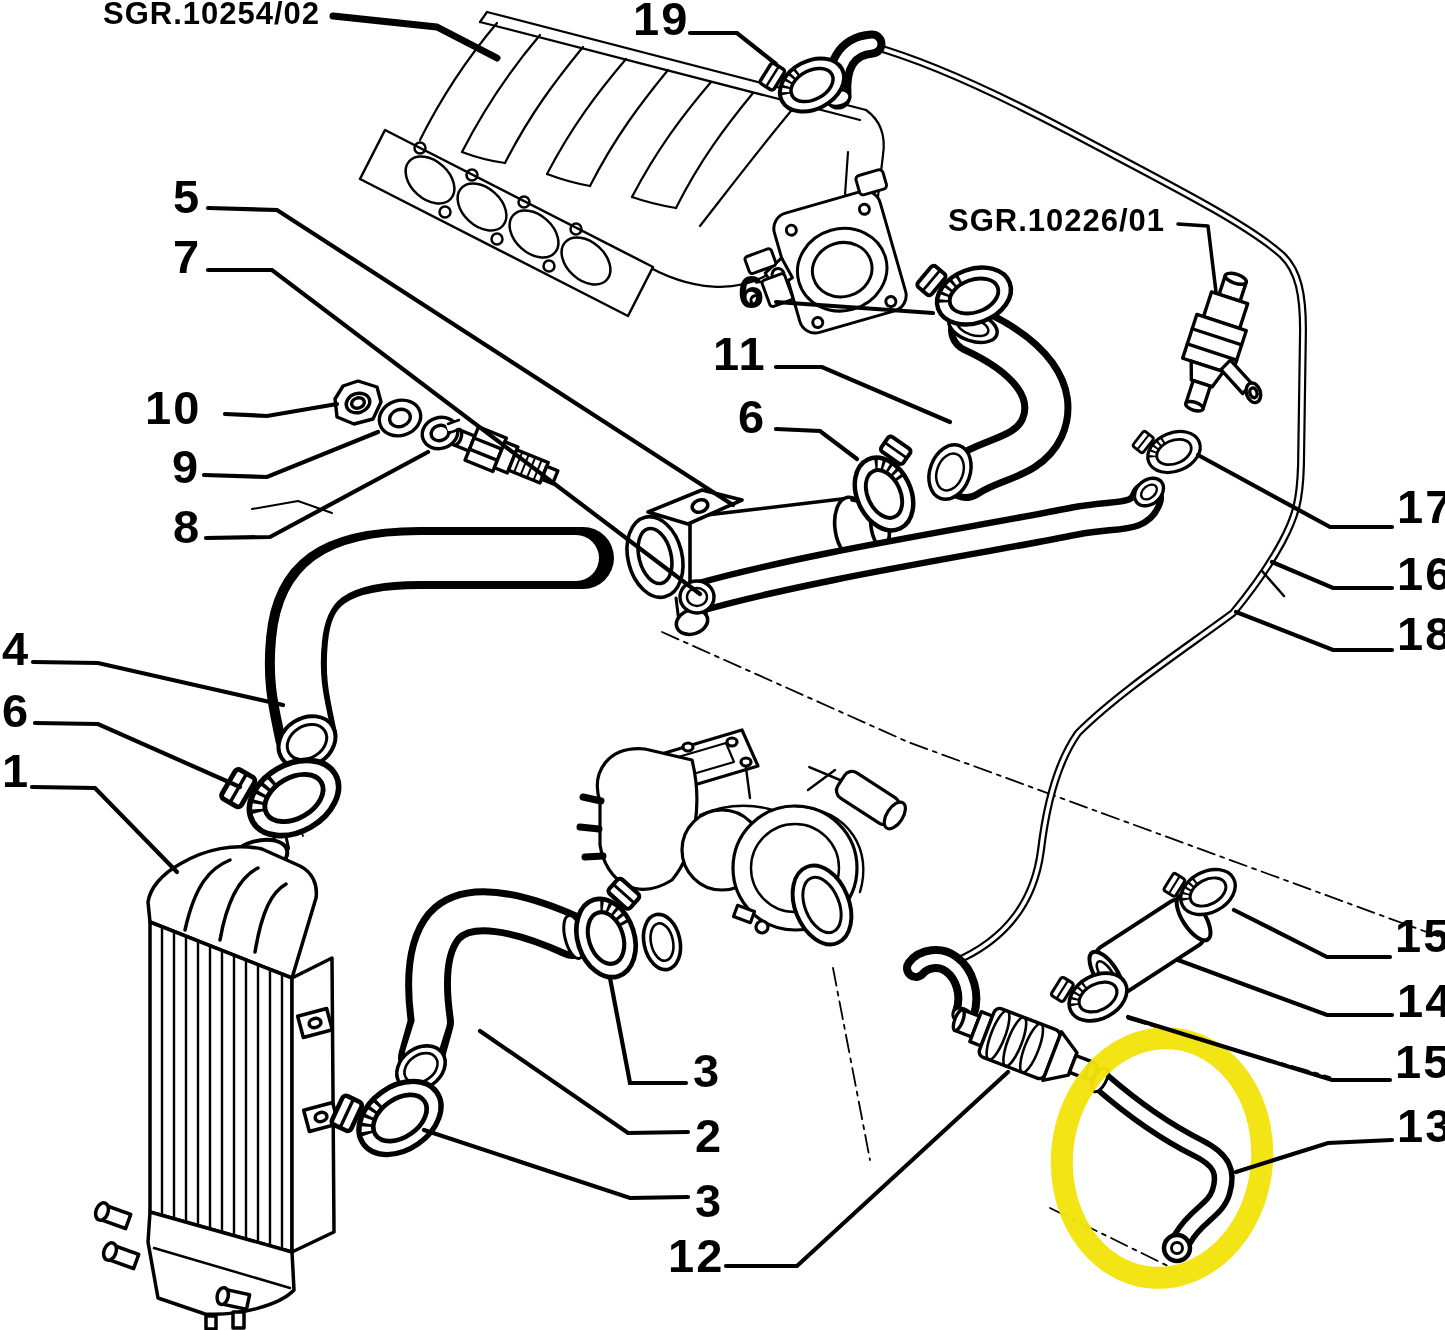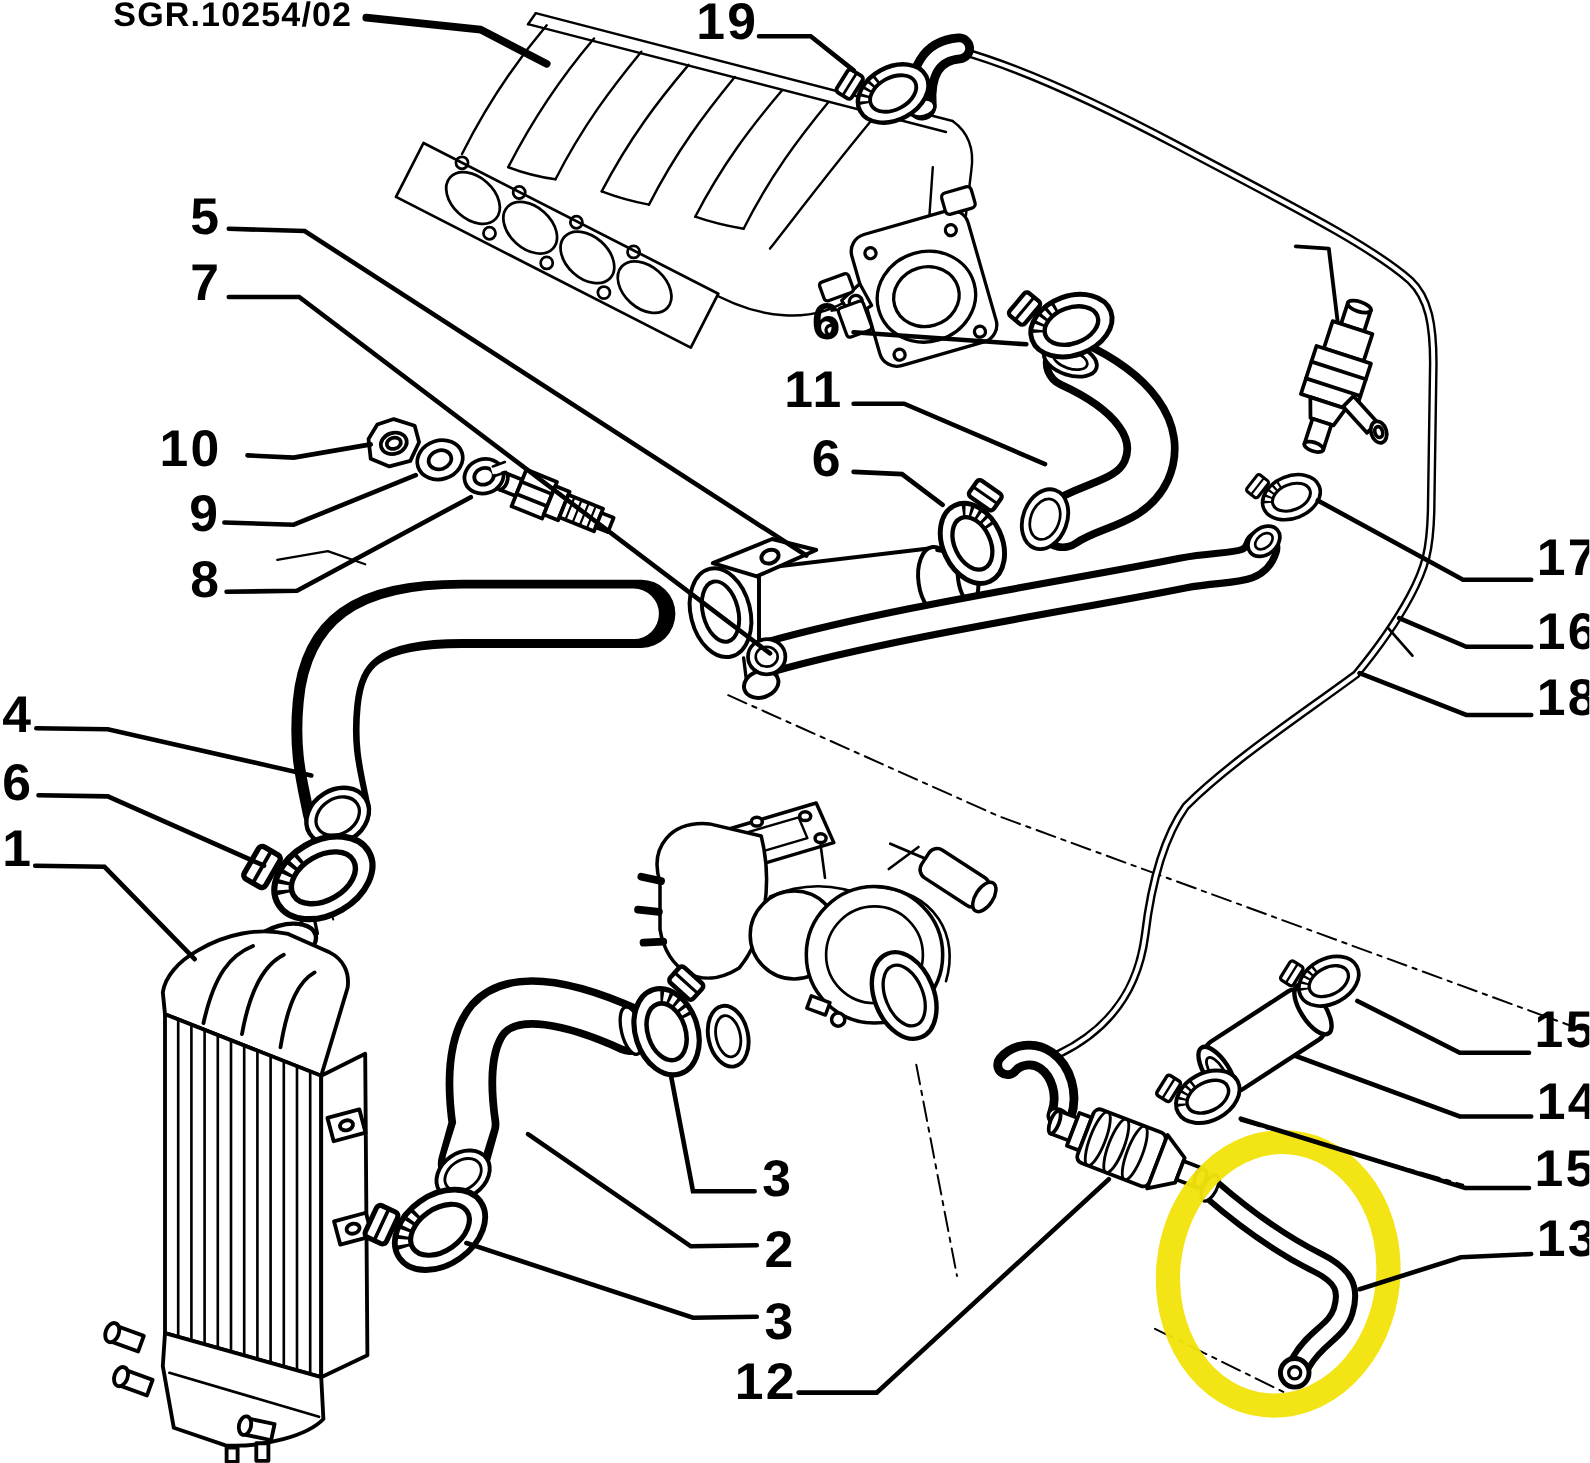--- a/index.html
+++ b/index.html
@@ -408,14 +408,15 @@
         <polyline points="1392,1015 1327,1015 1178,960" fill="none" stroke="#000000" stroke-width="4.2" stroke-linejoin="miter"></polyline>
         <text x="1397" y="1017" fill="#000000" font-family="&quot;Liberation Sans&quot;, sans-serif" font-size="47" font-weight="bold" letter-spacing="2">14</text>
         <polyline points="1390,1080 1332,1080 1128,1017" fill="none" stroke="#000000" stroke-width="4.2" stroke-linejoin="miter"></polyline>
         <text x="1395" y="1078" fill="#000000" font-family="&quot;Liberation Sans&quot;, sans-serif" font-size="47" font-weight="bold" letter-spacing="2">15</text>
         <polyline points="1392,1140 1328,1143 1236,1172" fill="none" stroke="#000000" stroke-width="4.2" stroke-linejoin="miter"></polyline>
         <text x="1397" y="1142" fill="#000000" font-family="&quot;Liberation Sans&quot;, sans-serif" font-size="47" font-weight="bold" letter-spacing="2">13</text>
       </g>
 </svg>
 
 <div class="ref-label" id="ref-10254">SGR.10254/02</div>
+<div class="ref-label" id="ref-10226">SGR.10226/01</div>
 
 </div>
 
 </body></html>

